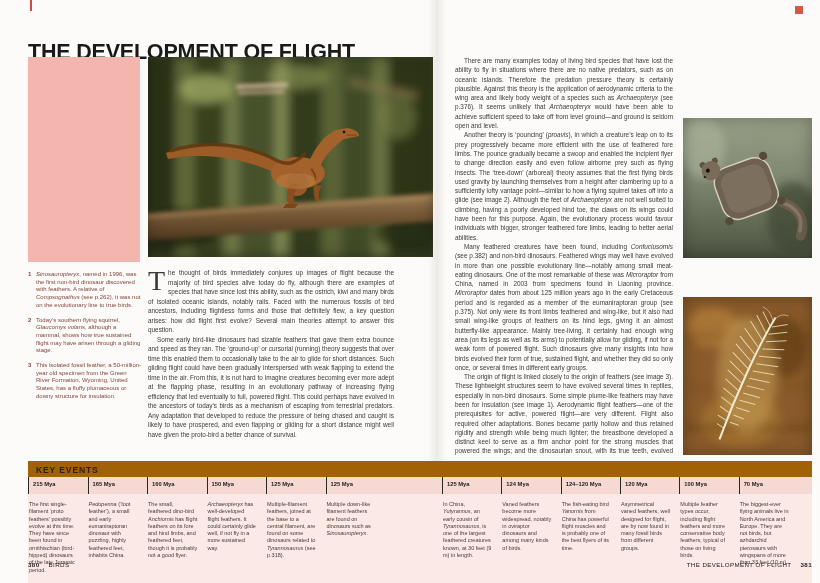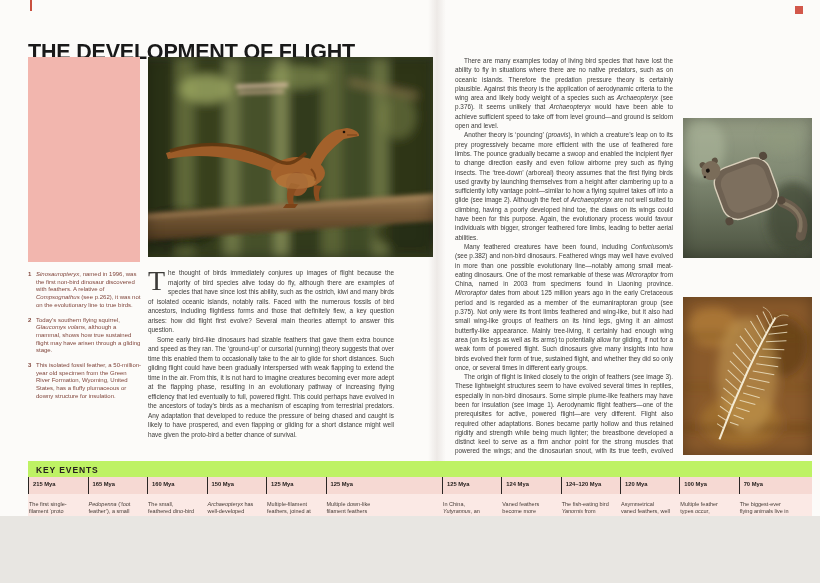--- a/index.html
+++ b/index.html
@@ -1,18 +1,18 @@
 <!DOCTYPE html>
 <html><head>
 <meta charset="utf-8">
 <style>
   * { box-sizing: border-box; }
   html,body { margin:0; padding:0; background:#e8e6e2; }
   .spread {
-    position:relative; width:820px; height:516px; overflow:hidden;
+    position:relative; width:820px; height:583px; overflow:hidden;
     background:#fcfbf9; font-family:"Liberation Sans", sans-serif; color:#3c3b39;
   }
   
   .reg-left  { position:absolute; left:30px; top:0; width:2px; height:11px; background:#c9503f; }
   .reg-right { position:absolute; left:795px; top:6px; width:8px; height:8px; background:#d2574a; }
 
   .title { position:absolute; left:28px; top:26px; font-size:21.5px; font-weight:bold;
            letter-spacing:-0.2px; color:#191919; }
 
   .pink-panel { position:absolute; left:28px; top:57px; width:112px; height:205px; background:#f2b6ae; }
@@ -37,21 +37,21 @@
              padding:1px 3px 0 0; color:#3c3b39; }
 
   .right-article { position:absolute; left:455px; top:56px; width:218px; height:402px; overflow:hidden;
                    font-size:6.4px; line-height:9.3px; text-align:justify; }
   .right-article p { margin:0; text-indent:9px; }
 
   .fold { position:absolute; left:428px; top:0; width:18px; height:583px; pointer-events:none;
           background:linear-gradient(90deg, rgba(0,0,0,0), rgba(90,60,50,0.09) 50%, rgba(0,0,0,0)); }
 
   
-  .ke-header { position:absolute; left:28px; top:461px; width:784px; height:16px; background:#bef264; }
+  .ke-header { position:absolute; left:28px; top:461px; width:784px; height:16px; background:#a16207; }
   .ke-header span { position:absolute; left:8px; top:4px; font-size:8.5px; font-weight:bold;
                     letter-spacing:0.9px; color:#26201e; }
   .ke-dates-band { position:absolute; left:28px; top:477px; width:784px; height:17px; background:#f6d9d3; }
   .ke-body-band  { position:absolute; left:28px; top:494px; width:784px; height:89px; background:#fbe9e5; }
   .ke-cols { position:absolute; top:477px; height:106px; display:flex; }
   .ke-cols-left  { left:28px;  width:357px; }
   .ke-cols-right { left:442px; width:356px; }
   .ke-col { flex:1; position:relative; }
   .ke-date { height:17px; border-left:1px solid #2a2624; padding:4px 0 0 4px;
              font-size:5.8px; font-weight:bold; color:#26201e; }

